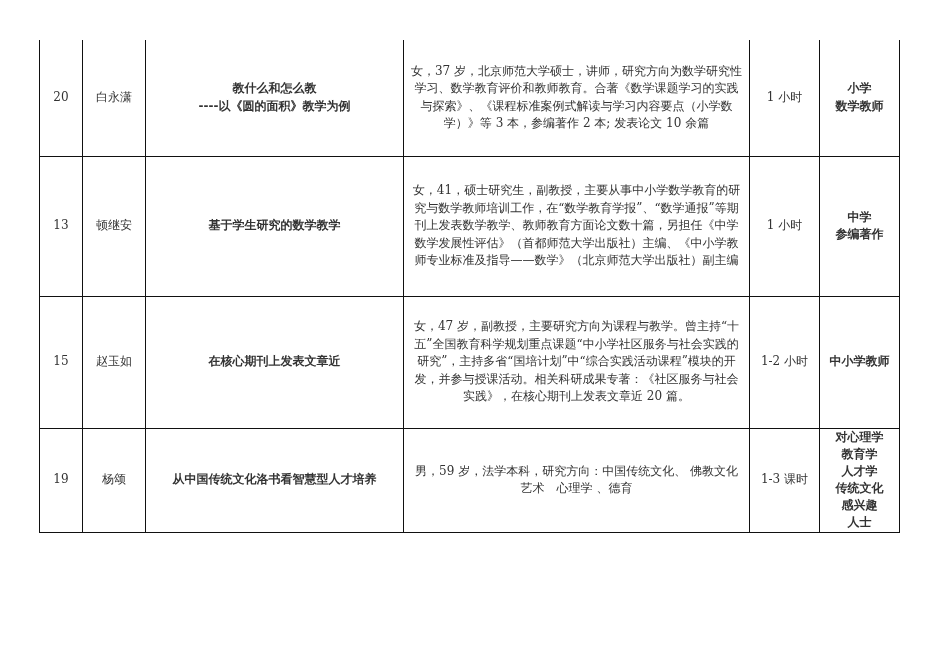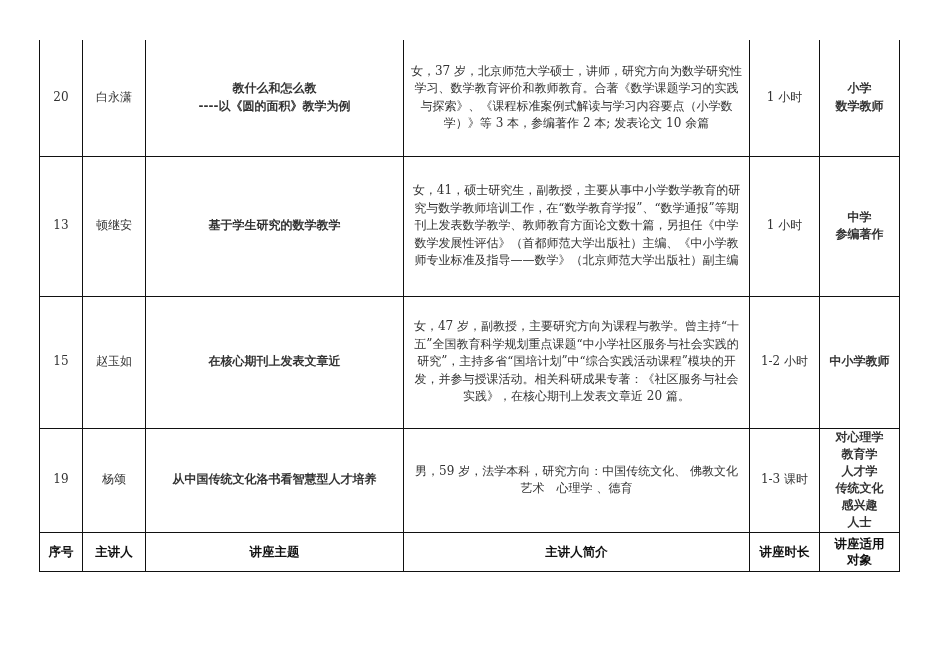--- a/index.html
+++ b/index.html
@@ -61,23 +61,14 @@
       <td class="pre">从中国传统文化洛书看智慧型人才培养</td>
       <td class="bio">男，59 岁，法学本科，研究方向：中国传统文化、 佛教文化艺术　心理学 、德育</td>
       <td>1-3 课时</td>
       <td class="pre" style="line-height:17px">对心理学
 教育学
 人才学
 传统文化
 感兴趣
 人士</td>
     </tr>
-    <tr class="hdr" style="height:39px">
-      <td>序号</td>
-      <td>主讲人</td>
-      <td>讲座主题</td>
-      <td>主讲人简介</td>
-      <td>讲座时长</td>
-      <td class="pre">讲座适用
-对象</td>
-    </tr>
   </tbody>
 </table>
 
 </body></html>

